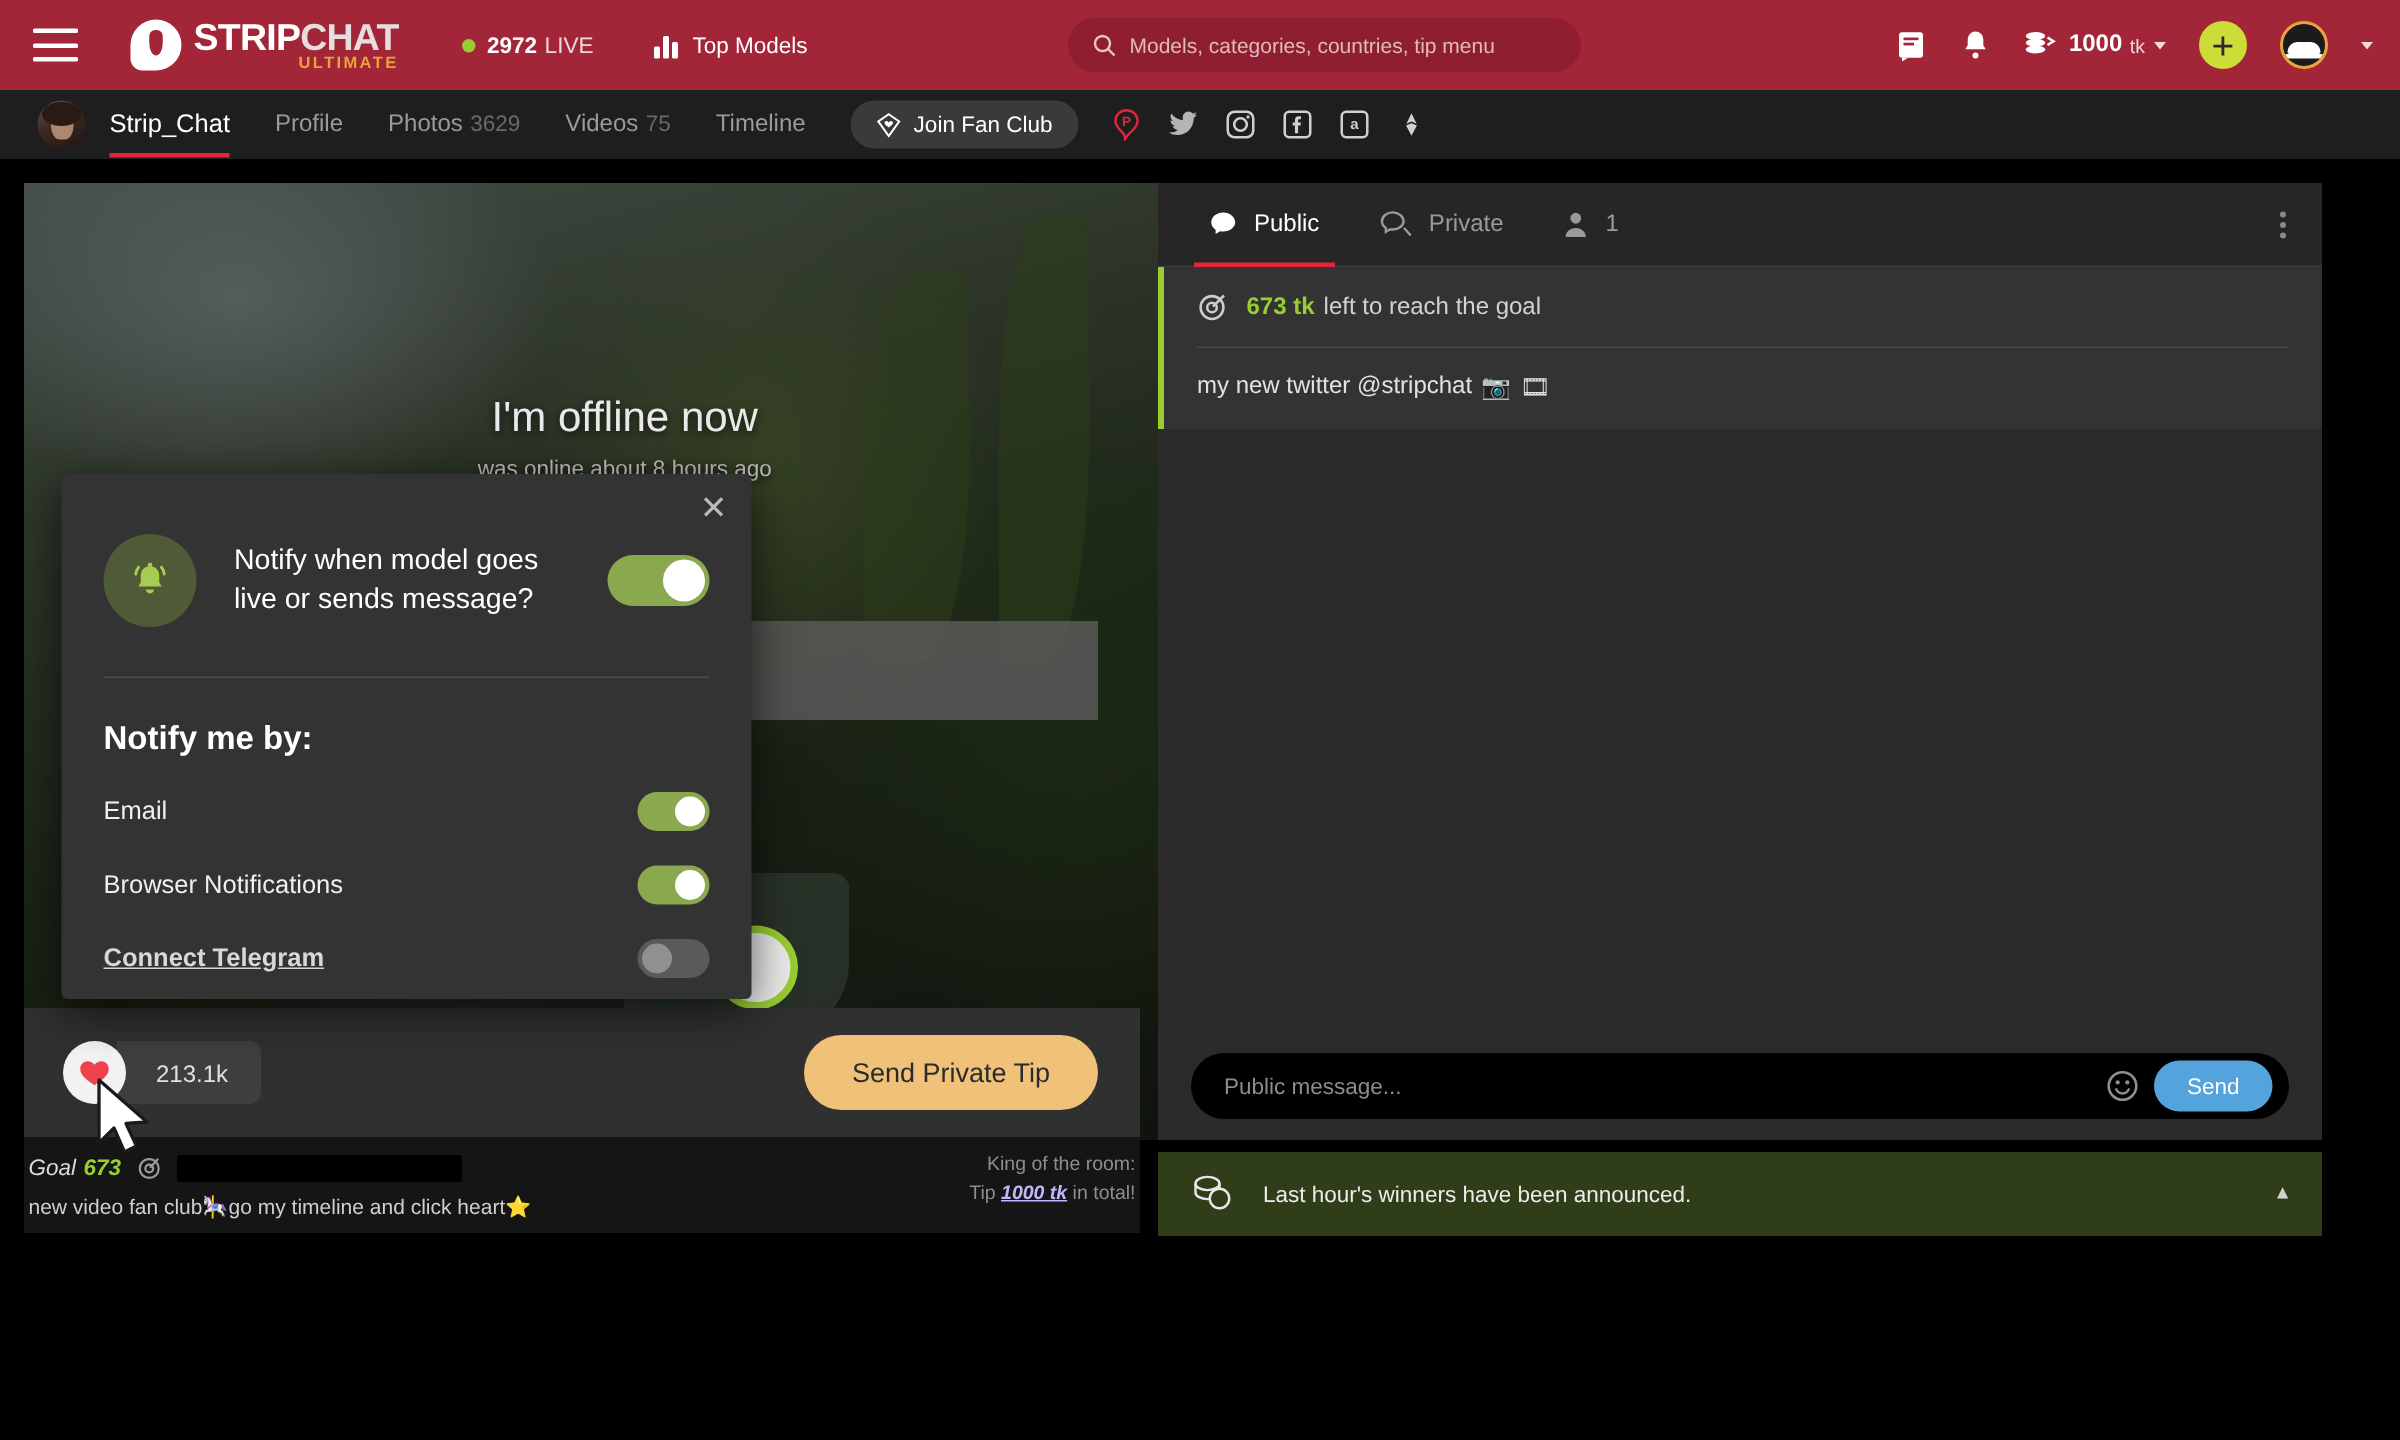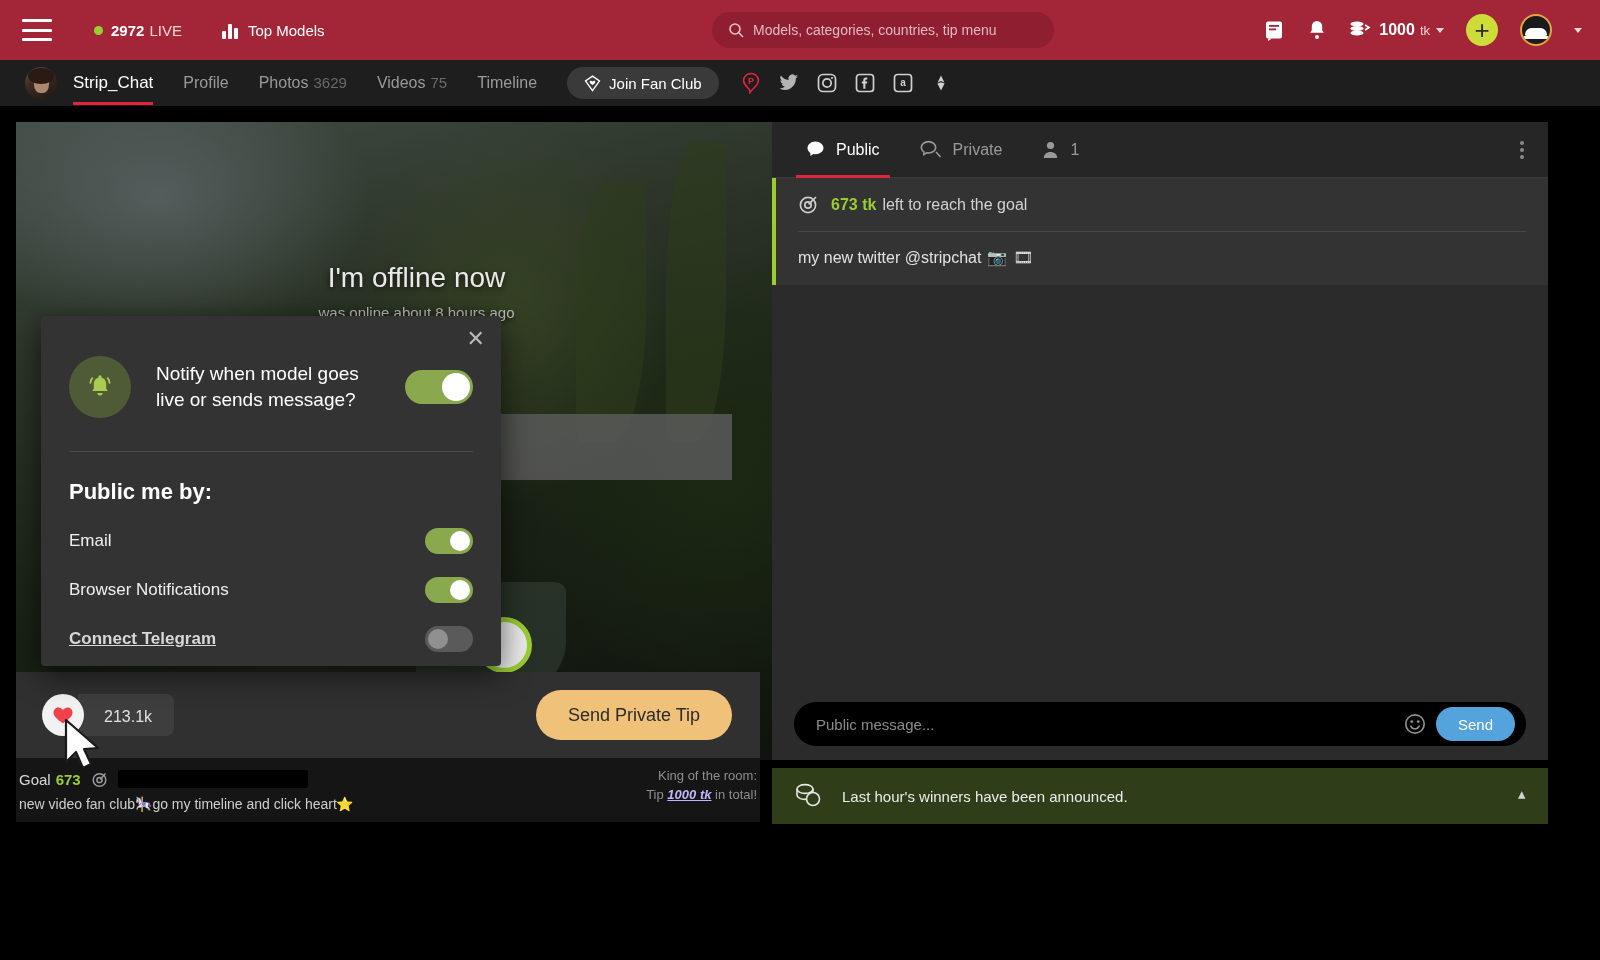--- a/index.html
+++ b/index.html
@@ -160,21 +160,21 @@
     margin-left: -6px; height: 42px; background: #3e3e3e; border-radius: 0 8px 8px 0;
     display: flex; align-items: center; padding: 4px 22px 0 26px; color: #e0e0e0; font-size: 16px;
   }
   .tip-btn {
     margin-left: auto; margin-right: 28px; height: 50px; background: #f0c178; border-radius: 25px;
     display: flex; align-items: center; padding: 0 32px; color: #2b2b2b; font-size: 18px; cursor: pointer;
   }
 
   
   .goal-strip { position: absolute; left: 16px; top: 758px; width: 744px; height: 64px; background: #151515; }
-  .goal-row { display: flex; align-items: flex-end; padding: 12px 0 0 3px; }
+  .goal-row { display: flex; align-items: flex-start; padding: 12px 0 0 3px; font-style: italic; }
   .goal-label { color: #d9d9d9; font-size: 15px; }
   .goal-label b { color: #9acd32; margin-left: 5px; }
   .goal-target-ico { margin-left: 10px; display: flex; align-items: center; }
   .goal-bar { margin-left: 10px; width: 190px; height: 18px; background: #000; border-radius: 2px; }
   .goal-desc { color: #cfcfcf; font-size: 14px; padding: 8px 0 0 3px; }
   .king-box { position: absolute; right: 3px; top: 10px; text-align: right; }
   .king-line1 { color: #8e8e8e; font-size: 13px; }
   .king-line2 { color: #8e8e8e; font-size: 13px; margin-top: 4px; }
   .king-line2 b { color: #c4b5fd; text-decoration: underline; font-style: italic; }
 
@@ -215,20 +215,27 @@
 </head>
 <body>
 
 <div class="topbar">
   <div class="hamburger">
       <span></span>
       <span></span>
       <span></span>
     </div>
 
+  <div class="logo-wrap">
+    <div class="logo-mark"></div>
+    <div class="logo-text">
+      <div class="l1"><b>STRIP</b><span>CHAT</span></div>
+      <div class="l2">ULTIMATE</div>
+    </div>
+  </div>
 
   <div class="live-count">
     <span class="live-dot"></span>
     <b>2972</b>
     <span>LIVE</span>
   </div>
 
   <div class="top-models">
     <span class="bars-icon">
         <i></i>
@@ -377,21 +384,21 @@
         <path d="M26.5 12.8a7.5 7.5 0 0 0-1.9-4.6" stroke="#a8cc52" stroke-width="1.9" fill="none" stroke-linecap="round"></path>
       </svg>
     </div>
     <div class="modal-head-text">Notify when model goes live or sends message?</div>
     <div class="toggle big on">
         <span class="knob"></span>
       </div>
   </div>
 
   <div class="modal-divider"></div>
-  <div class="modal-title">Public me by:</div>
+  <div class="modal-title">Notify me by:</div>
 
   <div class="notify-row">
     <span class="lbl">Email</span>
     <span class="toggle small on">
         <span class="knob"></span>
       </span>
   </div>
   <div class="notify-row">
     <span class="lbl">Browser Notifications</span>
     <span class="toggle small on">

